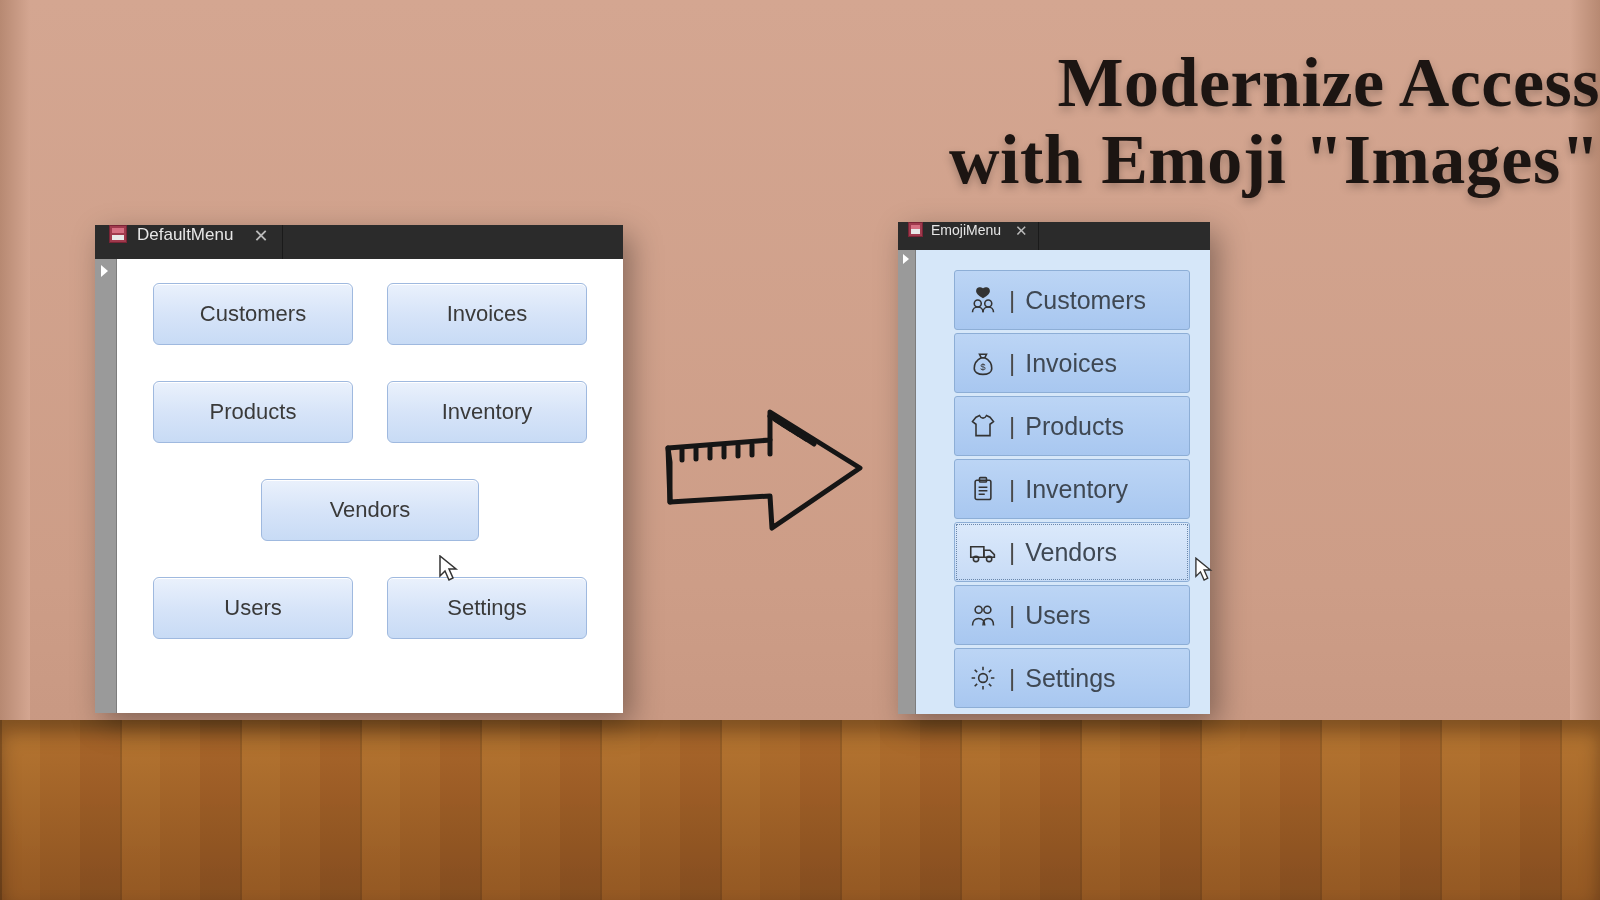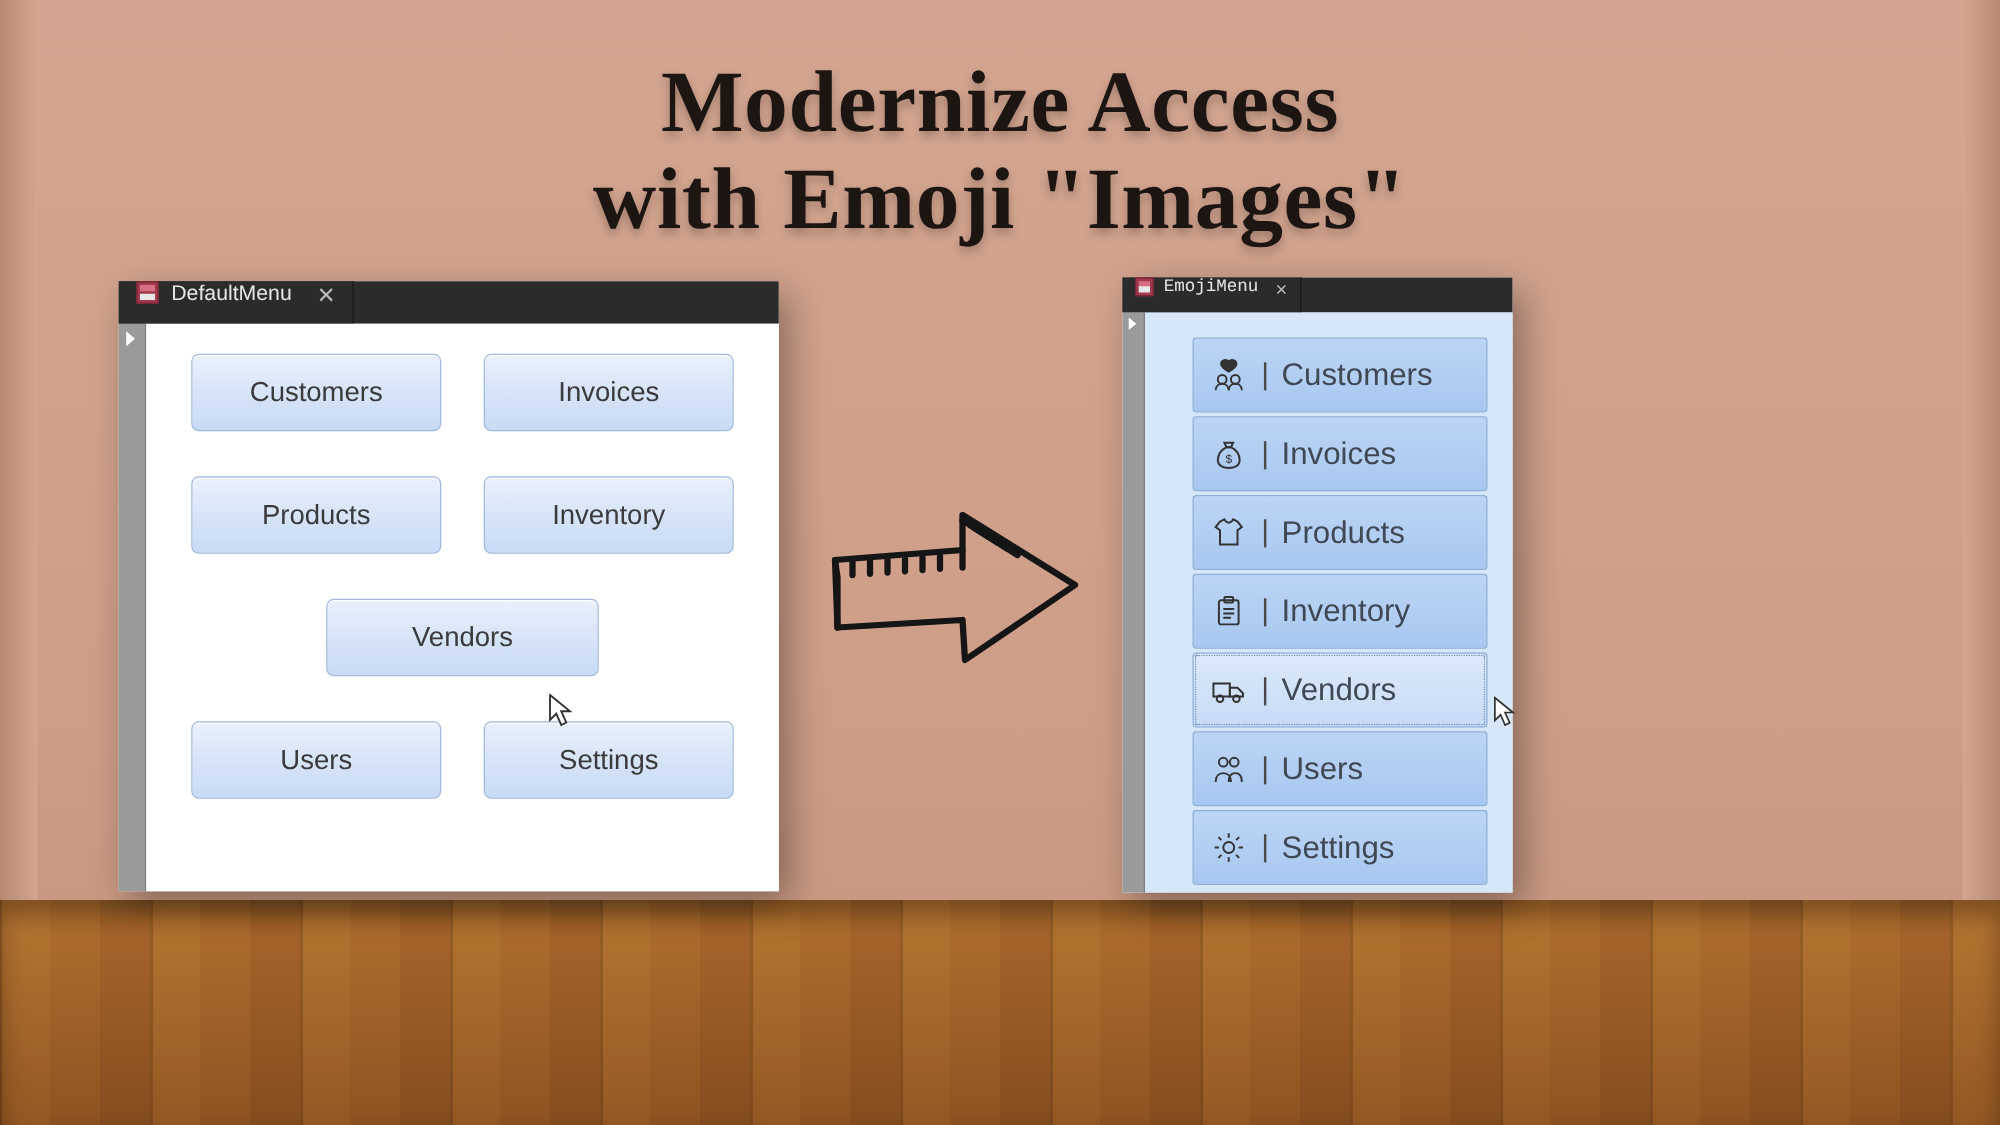--- a/index.html
+++ b/index.html
@@ -43,21 +43,21 @@
     position: absolute; inset: 0;
     background: repeating-linear-gradient(90deg,
       rgba(255,255,255,0.06) 0 40px,
       transparent 40px 80px,
       rgba(0,0,0,0.08) 80px 120px);
     mix-blend-mode: overlay;
   }
   .headline {
     position: absolute;
     top: 44px; left: 0; right: 0;
-    text-align: center;
+    text-align: right;
     font-family: Georgia, "Times New Roman", serif;
     font-weight: 800;
     font-size: 70px;
     line-height: 1.1;
     color: #1c1512;
     text-shadow: 0 4px 8px rgba(0,0,0,0.25);
     letter-spacing: 0.5px;
   }
   
   .win {
@@ -76,21 +76,21 @@
   .win2 .tabbar { height: 28px; }
   .tab {
     display: flex;
     gap: 10px;
     background: #2b2b2b;
     color: #e6e6e6;
     padding: 0 14px;
     font-size: 17px;
     border-right: 1px solid #1a1a1a;
   }
-  .win2 .tab { font-size: 14px; padding: 0 10px; gap: 8px; font-family: Liberation Mono, monospace; }
+  .win2 .tab { font-size: 14px; padding: 0 10px; gap: 8px; }
   .tab-ico {
     width: 18px; height: 18px;
     background:#a03a4d;
     position: relative;
     border: 1px solid #7a2436;
   }
   .win2 .tab-ico { width: 15px; height: 15px; }
   .tab-ico::before {
     content:"";
     position:absolute; top:2px; left:2px; right:2px; height:5px;

